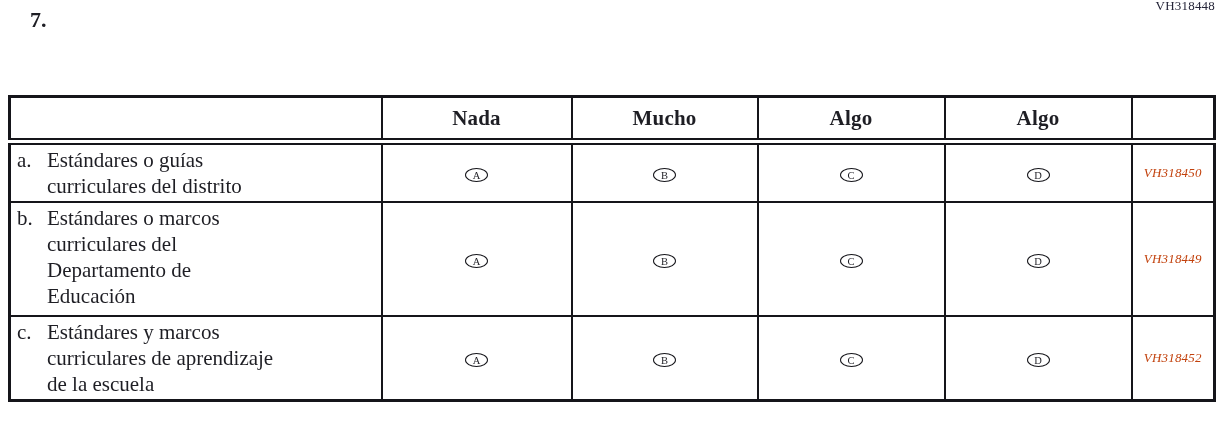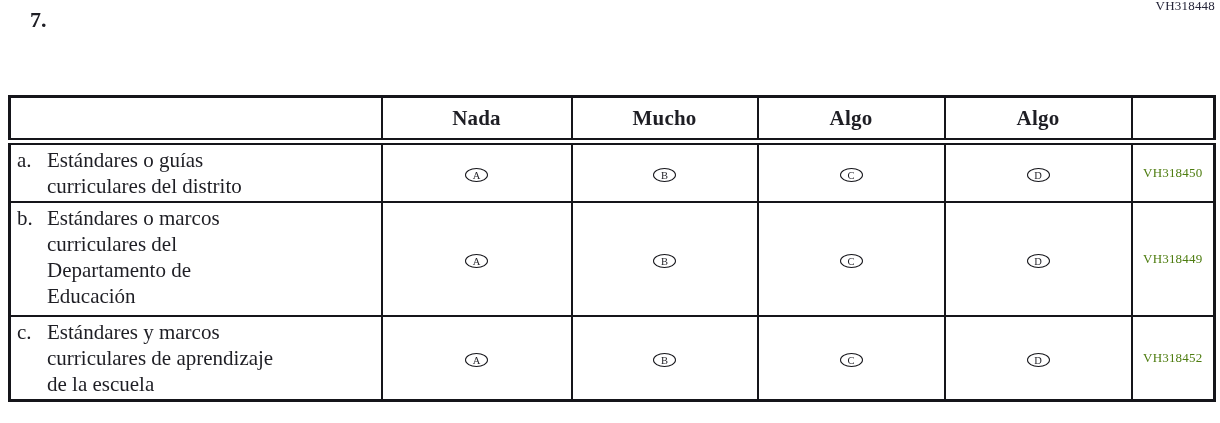--- a/index.html
+++ b/index.html
@@ -56,22 +56,23 @@
     width:23px; height:14px;
     border:1.5px solid #15151a; border-radius:50%;
     box-sizing:border-box;
     background:#fff;
     cursor:pointer;
   }
   .bubble-letter { font-size:10.5px; line-height:1; transform:translateY(0.5px); }
 
   td.code {
     text-align:center; vertical-align:middle;
-    font-size:13px; color:#4d7c0f; letter-spacing:0.2px;
+    font-size:13px; color:#c2410c; letter-spacing:0.2px;
     padding:0 2px;
+    font-style:italic;
   }
 </style>
 </head>
 <body>
 
 <div class="ref-top">VH318448</div>
 
 <div class="question">
   <span class="q-number">7.</span>
   <div class="q-body">

